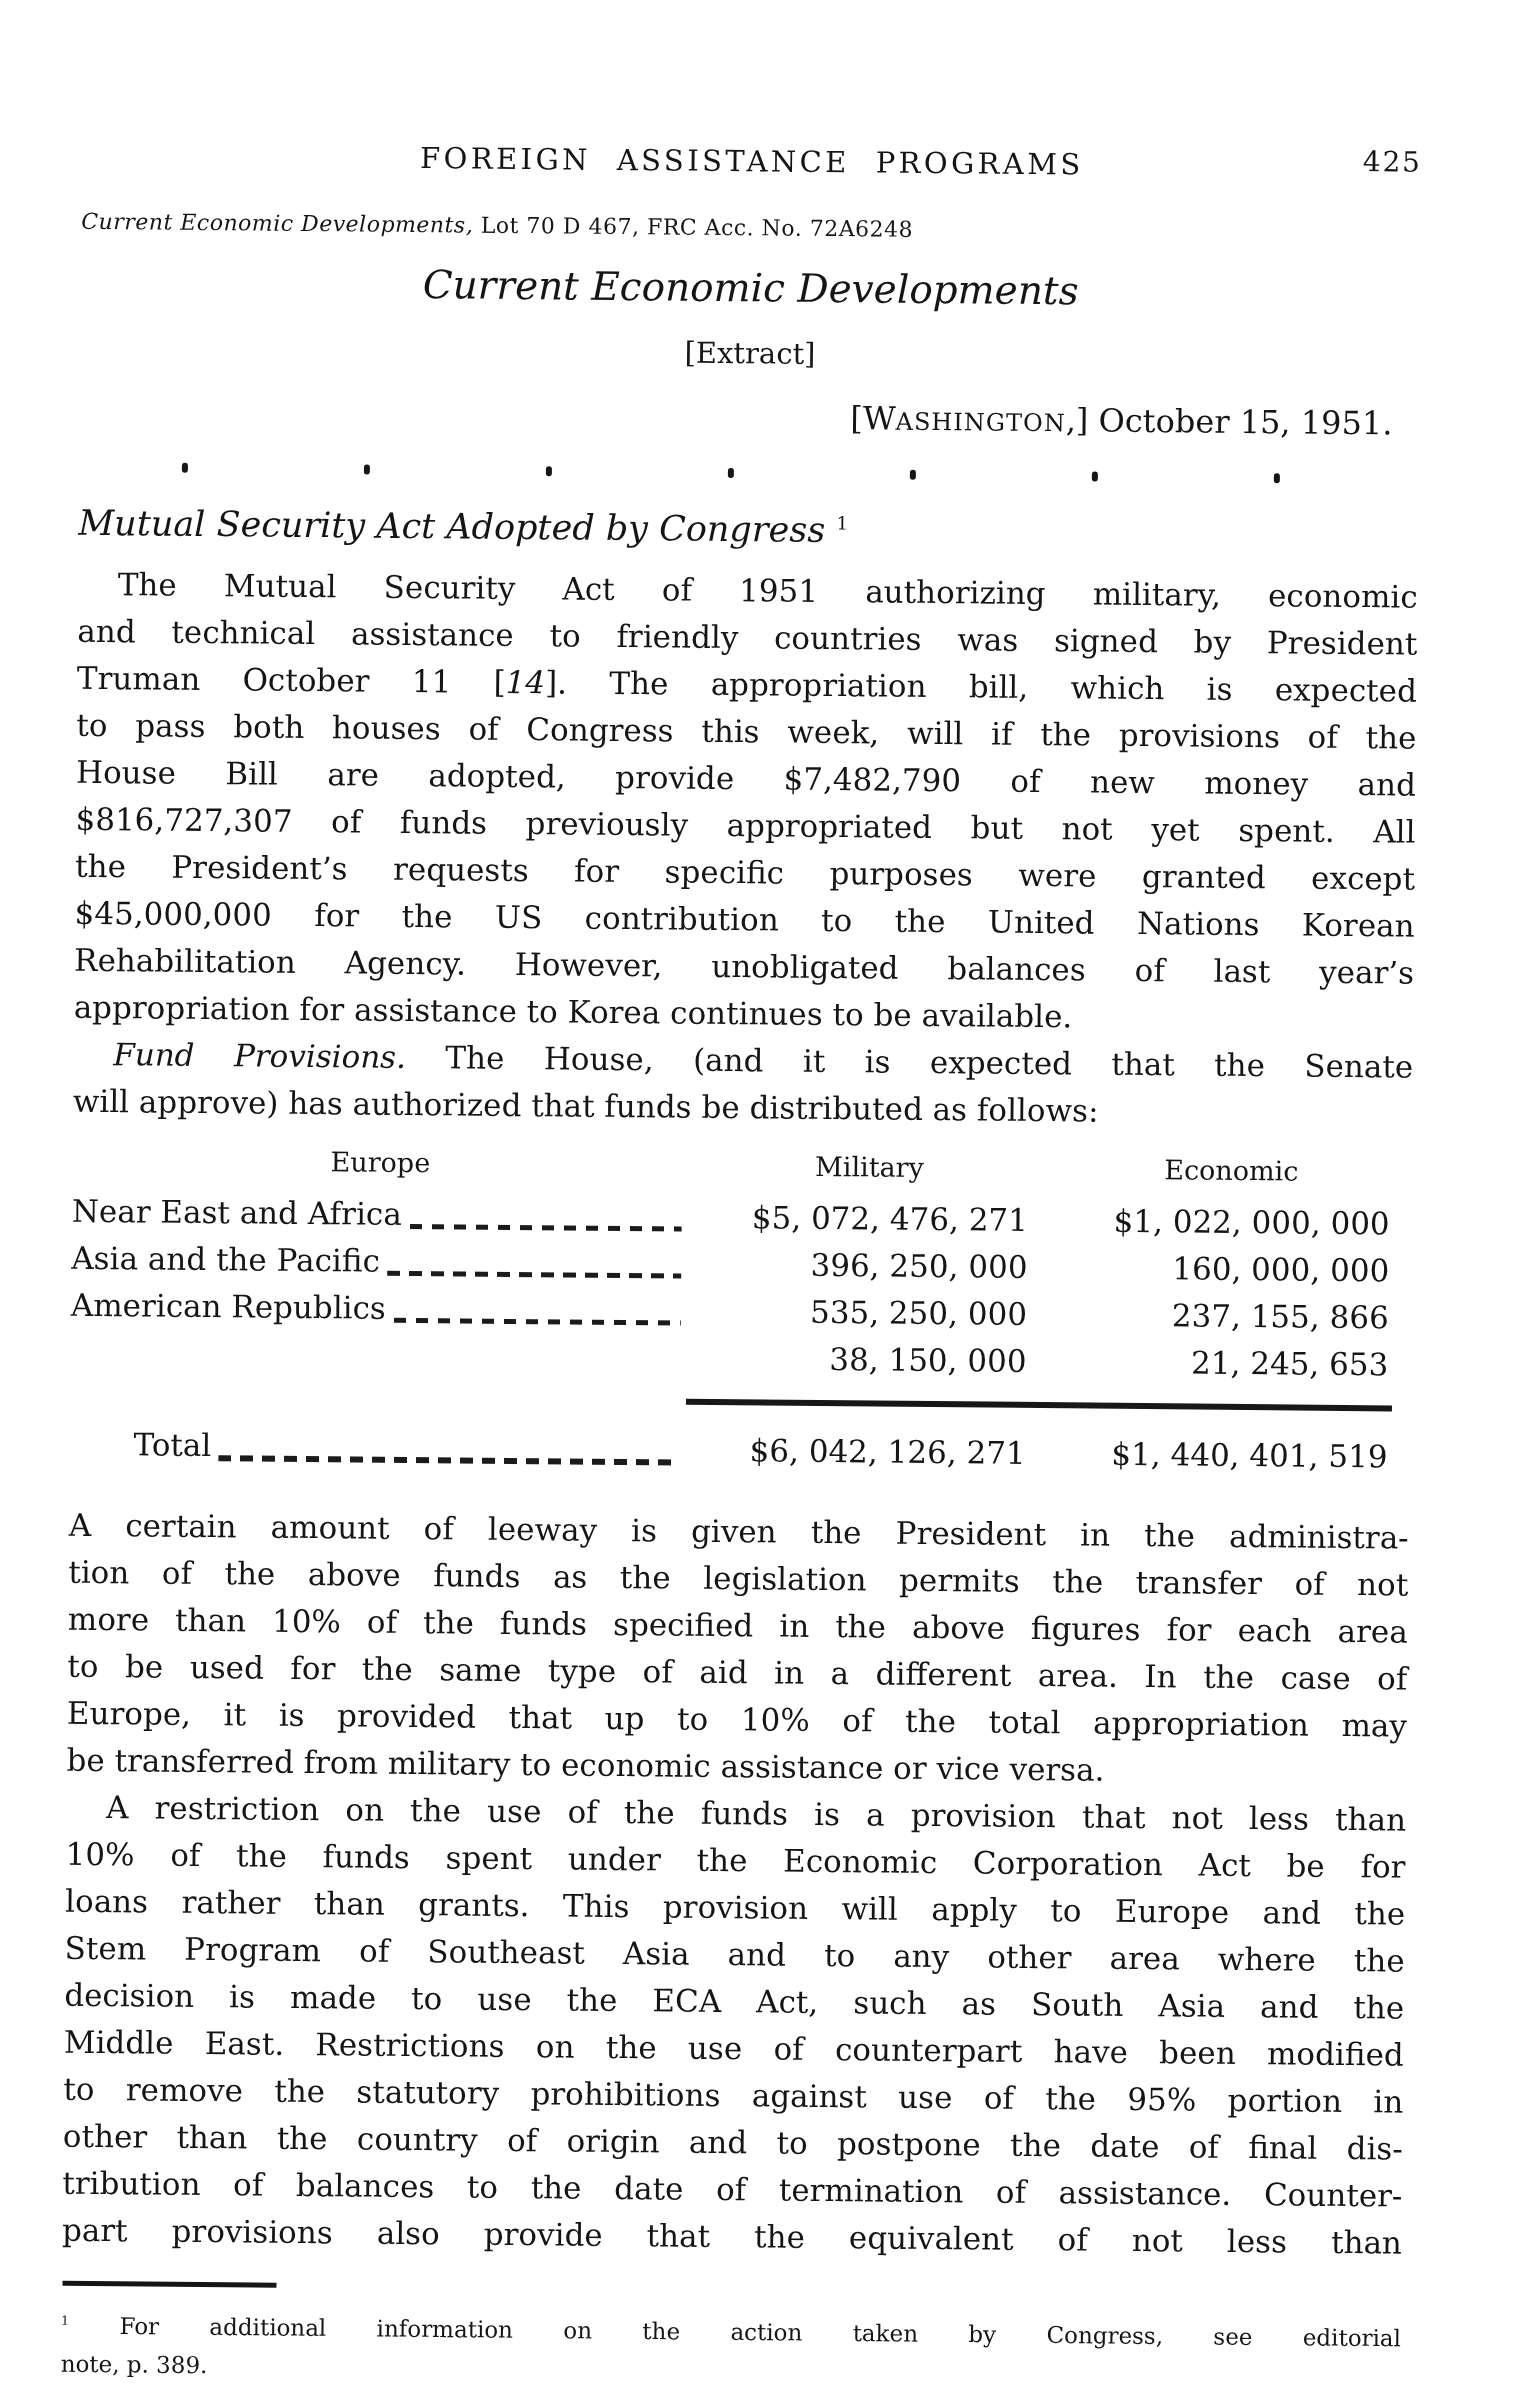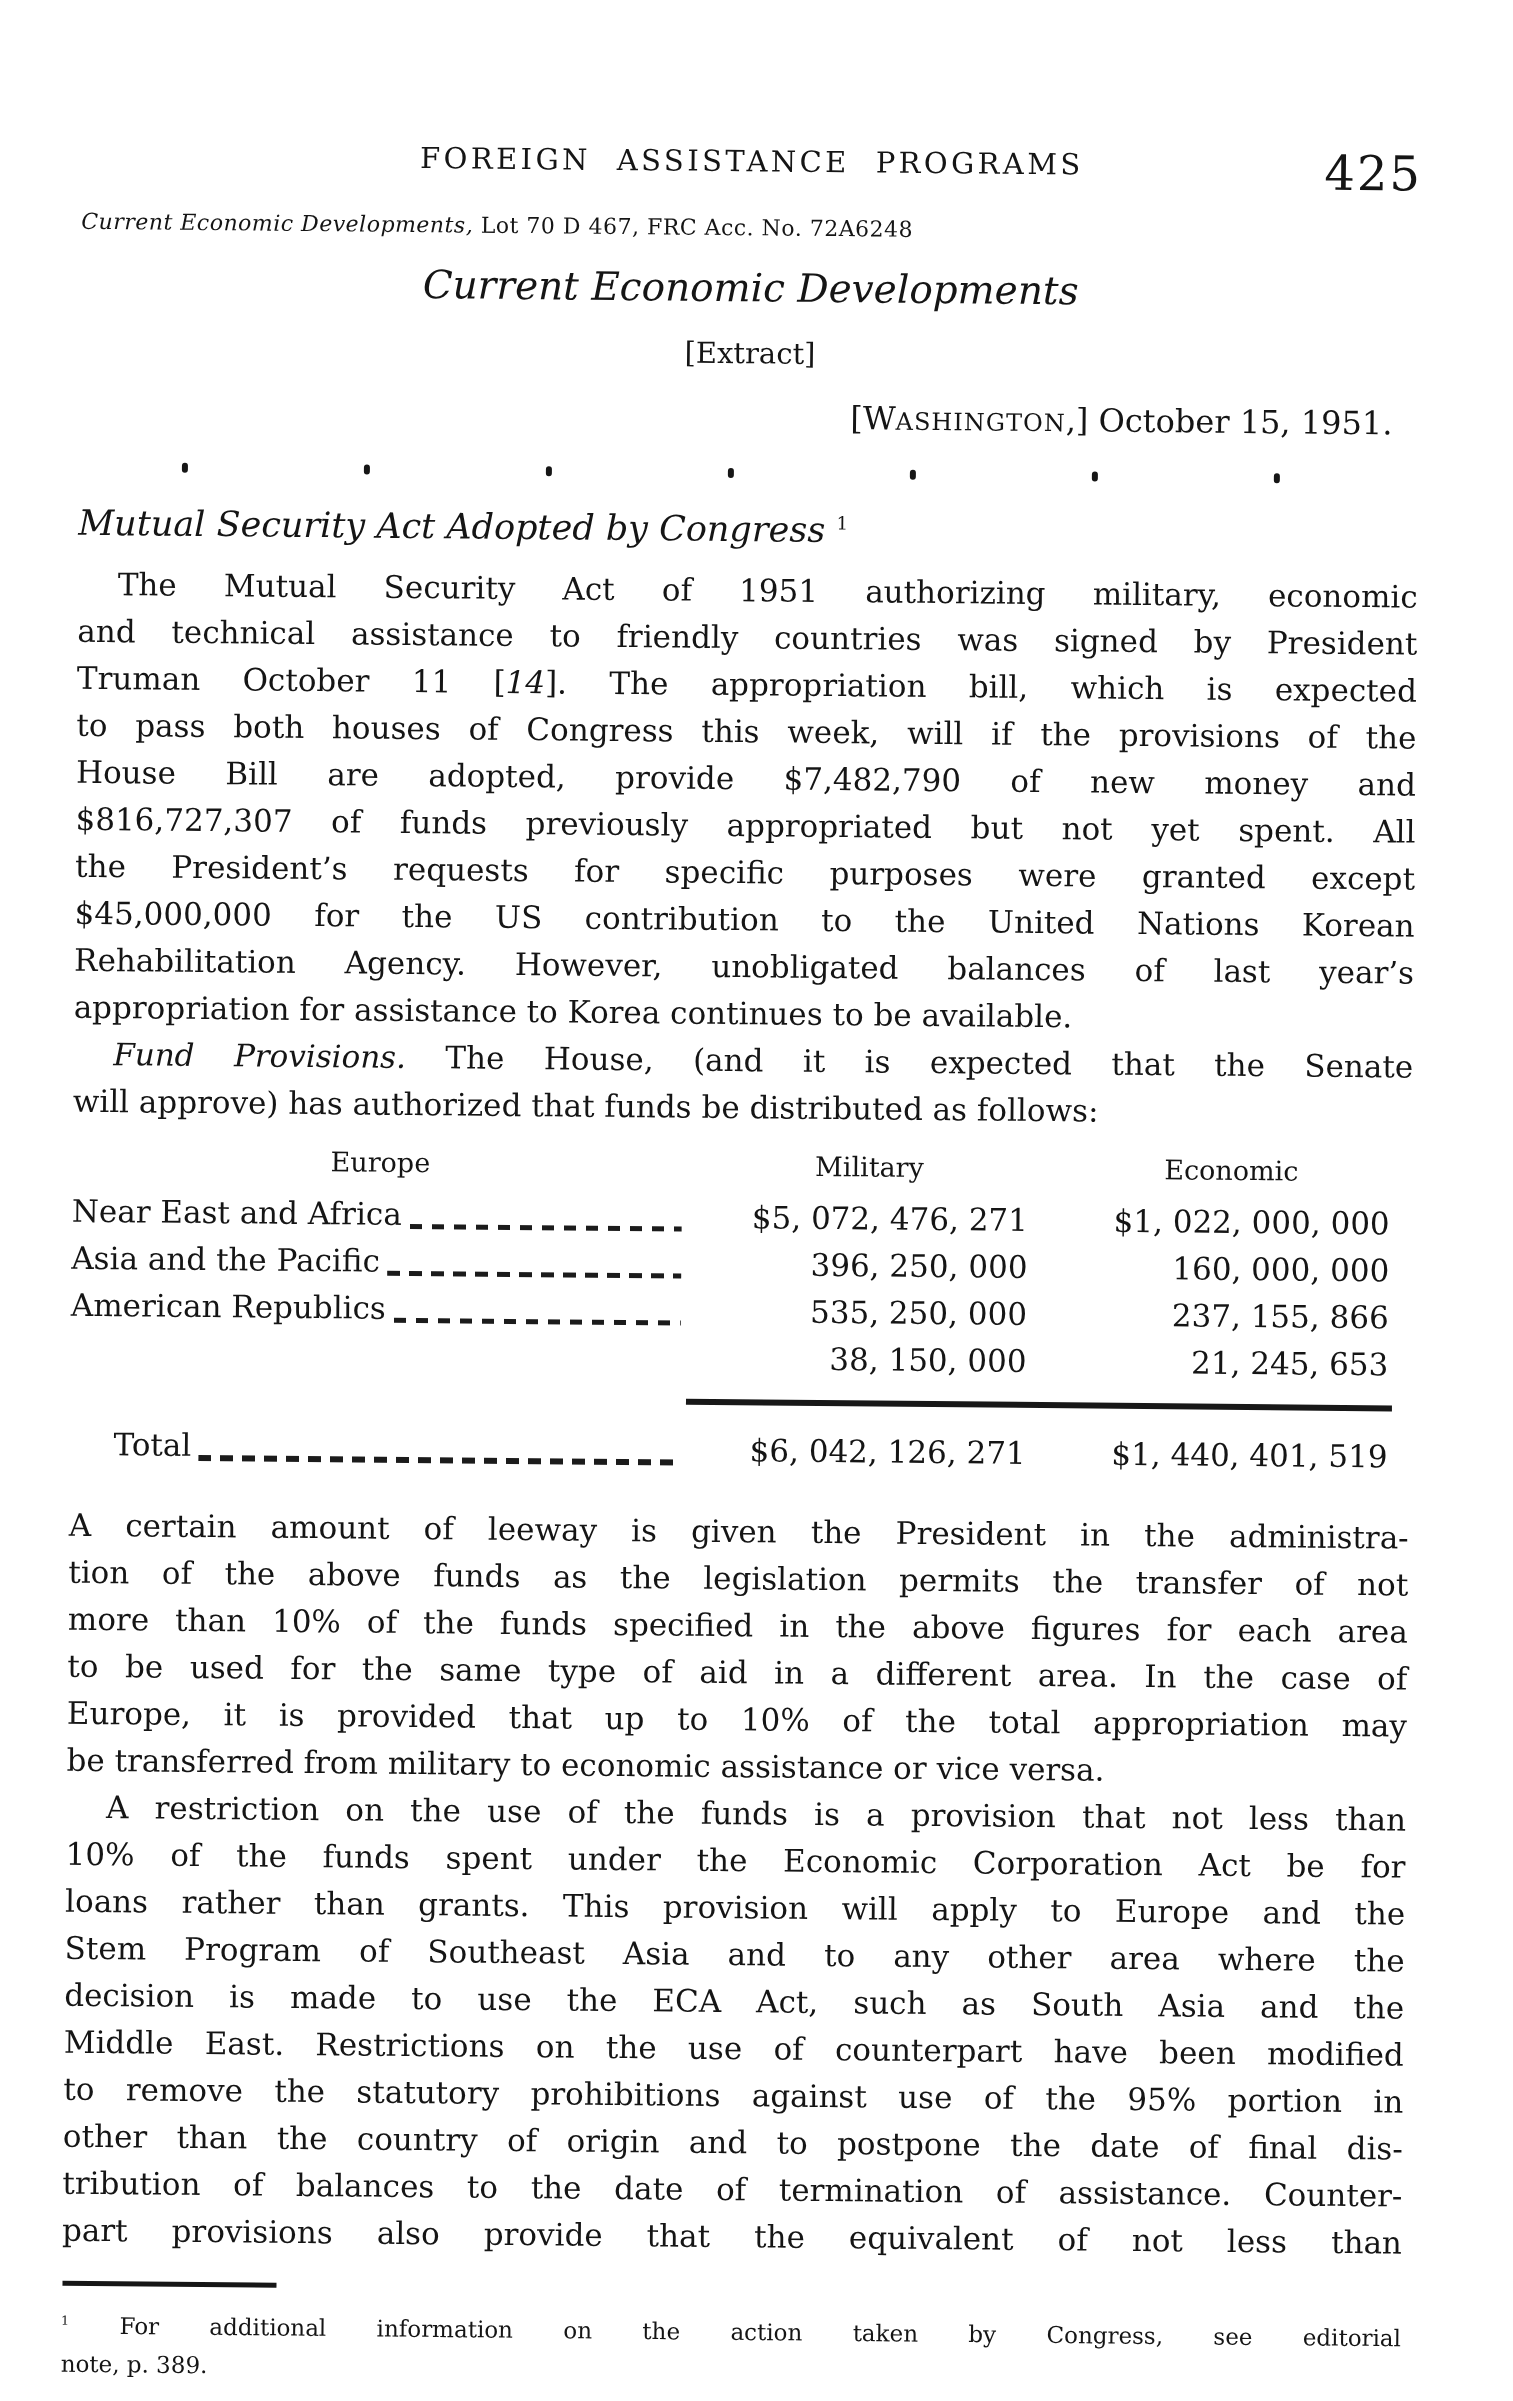--- a/index.html
+++ b/index.html
@@ -11,21 +11,21 @@
     position:absolute; inset:0; box-sizing:border-box;
     padding:144px 92px 0 82px;
     transform:rotate(0.55deg); transform-origin:48% 6%;
   }
   
   .running-head {
     position:relative; text-align:center; font-size:29px;
     letter-spacing:3.4px; word-spacing:13.4px; margin-bottom:31px; height:40px;
   }
   .page-num {
-    position:absolute; right:0; top:-4.8px; font-size:48px; letter-spacing:1.9px;
+    position:absolute; right:0; top:-4.8px; font-size:28px; letter-spacing:1.9px;
   }
   .source-line { font-size:22px; letter-spacing:0.5px; margin-bottom:25px; }
   .doc-title { text-align:center; font-style:italic; font-size:39px; margin-bottom:26px; }
   .extract { text-align:center; font-size:29px; margin-bottom:28px; }
   .dateline { text-align:right; font-size:32px; margin-bottom:32px; padding-right:27px; }
   .dateline .sc { font-size:24px; letter-spacing:1px; }
   .dots-row { display:flex; justify-content:space-between; margin:0 139px 30px 103px; height:10.6px; }
   .dot { width:6.2px; height:9.6px; background:#161616; border-radius:3.4px; }
   .section-heading { font-style:italic; font-size:35px; margin-bottom:18px; }
   .section-heading sup { font-size:0.52em; font-style:normal; }
@@ -42,21 +42,21 @@
   .trow { display:grid; grid-template-columns:46% 27% 27%; line-height:47px; }
   .stub { display:flex; min-width:0; }
   .leader {
     flex:1 1 auto; height:5.8px; align-self:flex-end; margin:0 6.7px 8.6px 7.7px;
     background:repeating-linear-gradient(90deg,#1b1b1b 0 12.5px, transparent 12.5px 22px);
   }
   .cell-num { text-align:right; padding-right:22px; white-space:nowrap; }
   .rule-row { display:grid; grid-template-columns:46% 27% 27%; margin-top:17.3px; }
   .total-rule { grid-column:2 / 4; height:6.2px; background:#181818; margin-right:18px; }
   .total-row { margin-top:22px; }
-  .total-row .tlabel { margin-left:44px; }
+  .total-row .tlabel { margin-left:64px; }
   
   .fn-rule { width:214px; height:4.3px; background:#161616; margin:27px 0 16.3px 1px; }
   .footnote { font-size:23px; line-height:38px; }
   .footnote sup { font-size:0.55em; }
   .footnote .jline { text-align:justify; text-align-last:justify; }
   .footnote .jline.last { text-align-last:left; }
 </style>
 </head>
 <body>
 

